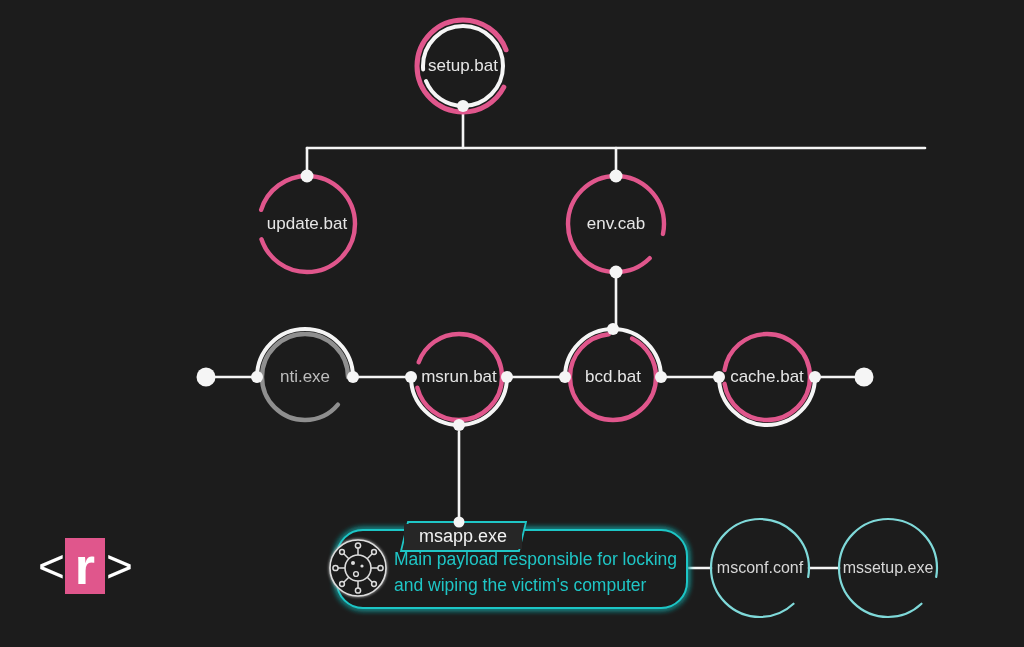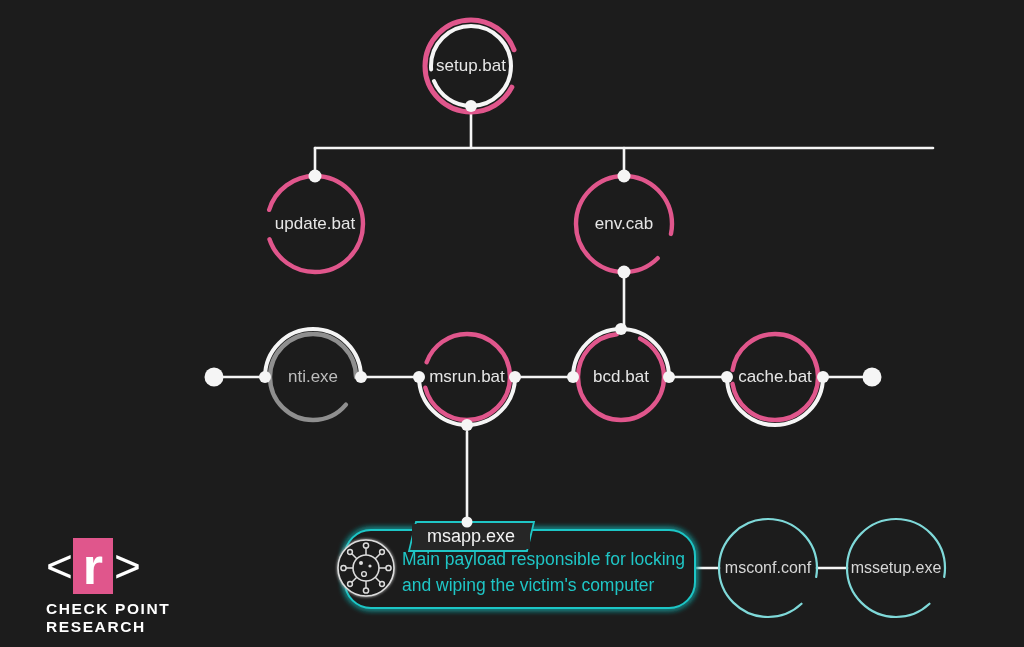--- a/index.html
+++ b/index.html
@@ -1,17 +1,17 @@
 <!DOCTYPE html>
 <html><head>
 <meta charset="utf-8">
 <style>
   html,body{margin:0;padding:0;background:#1c1c1c;}
   body{width:1024px;height:647px;overflow:hidden;font-family:"Liberation Sans",sans-serif;}
-  #stage{position:relative;width:820px;height:647px;background:#1c1c1c;margin-left:8px;}
+  #stage{position:relative;width:820px;height:647px;background:#1c1c1c;}
   svg#diagram{position:absolute;left:0;top:0;width:1024px;height:647px;}
   .node-label{fill:#e6e6e6;font-family:"Liberation Sans",sans-serif;font-size:17px;text-anchor:middle;dominant-baseline:middle;}
   .node-label.dim{fill:#bdbdbd;}
   .teal-label{fill:#d7d7d7;font-size:16px;}
   .tag-text{fill:#f2f2f2;font-family:"Liberation Sans",sans-serif;font-size:18px;text-anchor:middle;dominant-baseline:middle;}
   .desc-text{fill:#1fc6c6;font-family:"Liberation Sans",sans-serif;font-size:17.5px;dominant-baseline:middle;}
   
   #logo{position:absolute;left:38px;top:538px;width:215px;}
   .logo-row{display:flex;align-items:center;height:56px;}
   .logo-cp,.logo-lt,.logo-gt{color:#ffffff;font-family:"Liberation Sans",sans-serif;font-weight:700;font-size:52px;line-height:52px;letter-spacing:-1px;}
@@ -172,16 +172,15 @@
   </svg>
 
   <div id="logo">
     <div class="logo-row">
       <span class="logo-lt">&lt;</span>
       <span class="logo-rbox">
         <span class="logo-r">r</span>
       </span>
       <span class="logo-gt">&gt;</span>
     </div>
-    <div class="logo-sub">CHECK POINT RESEARCH</div>
   </div>
 
 </div>
 
 </body></html>

